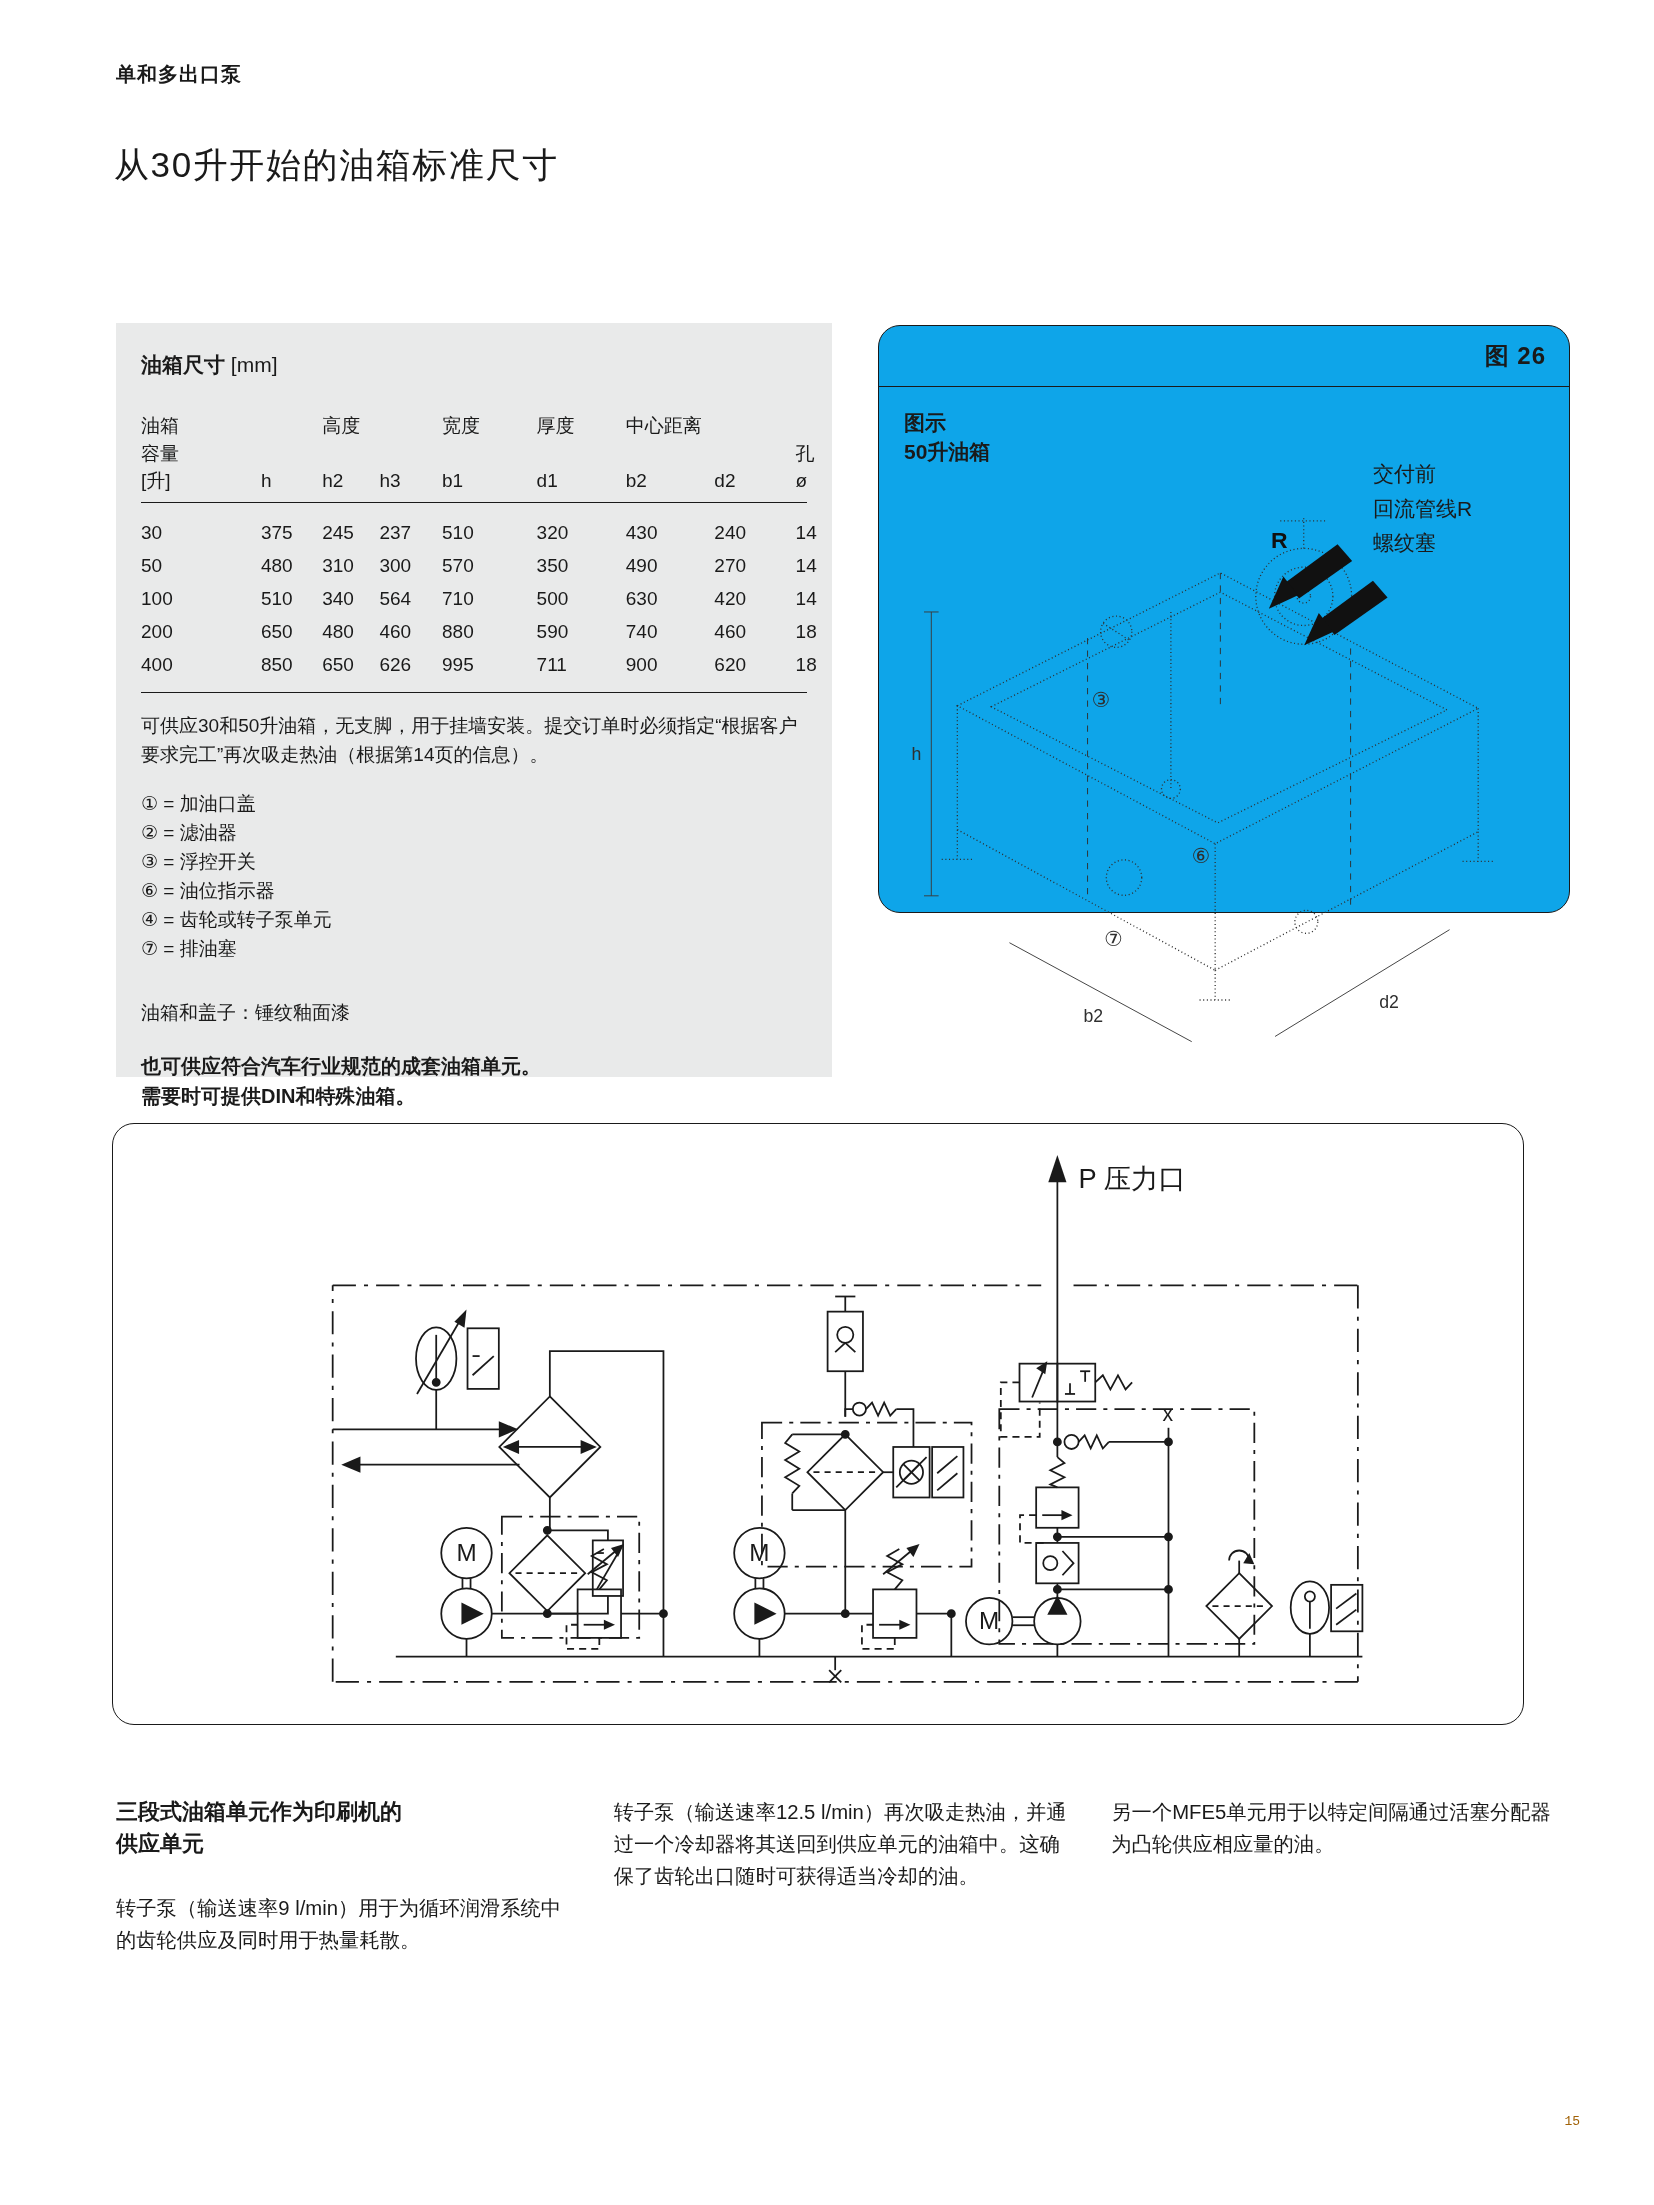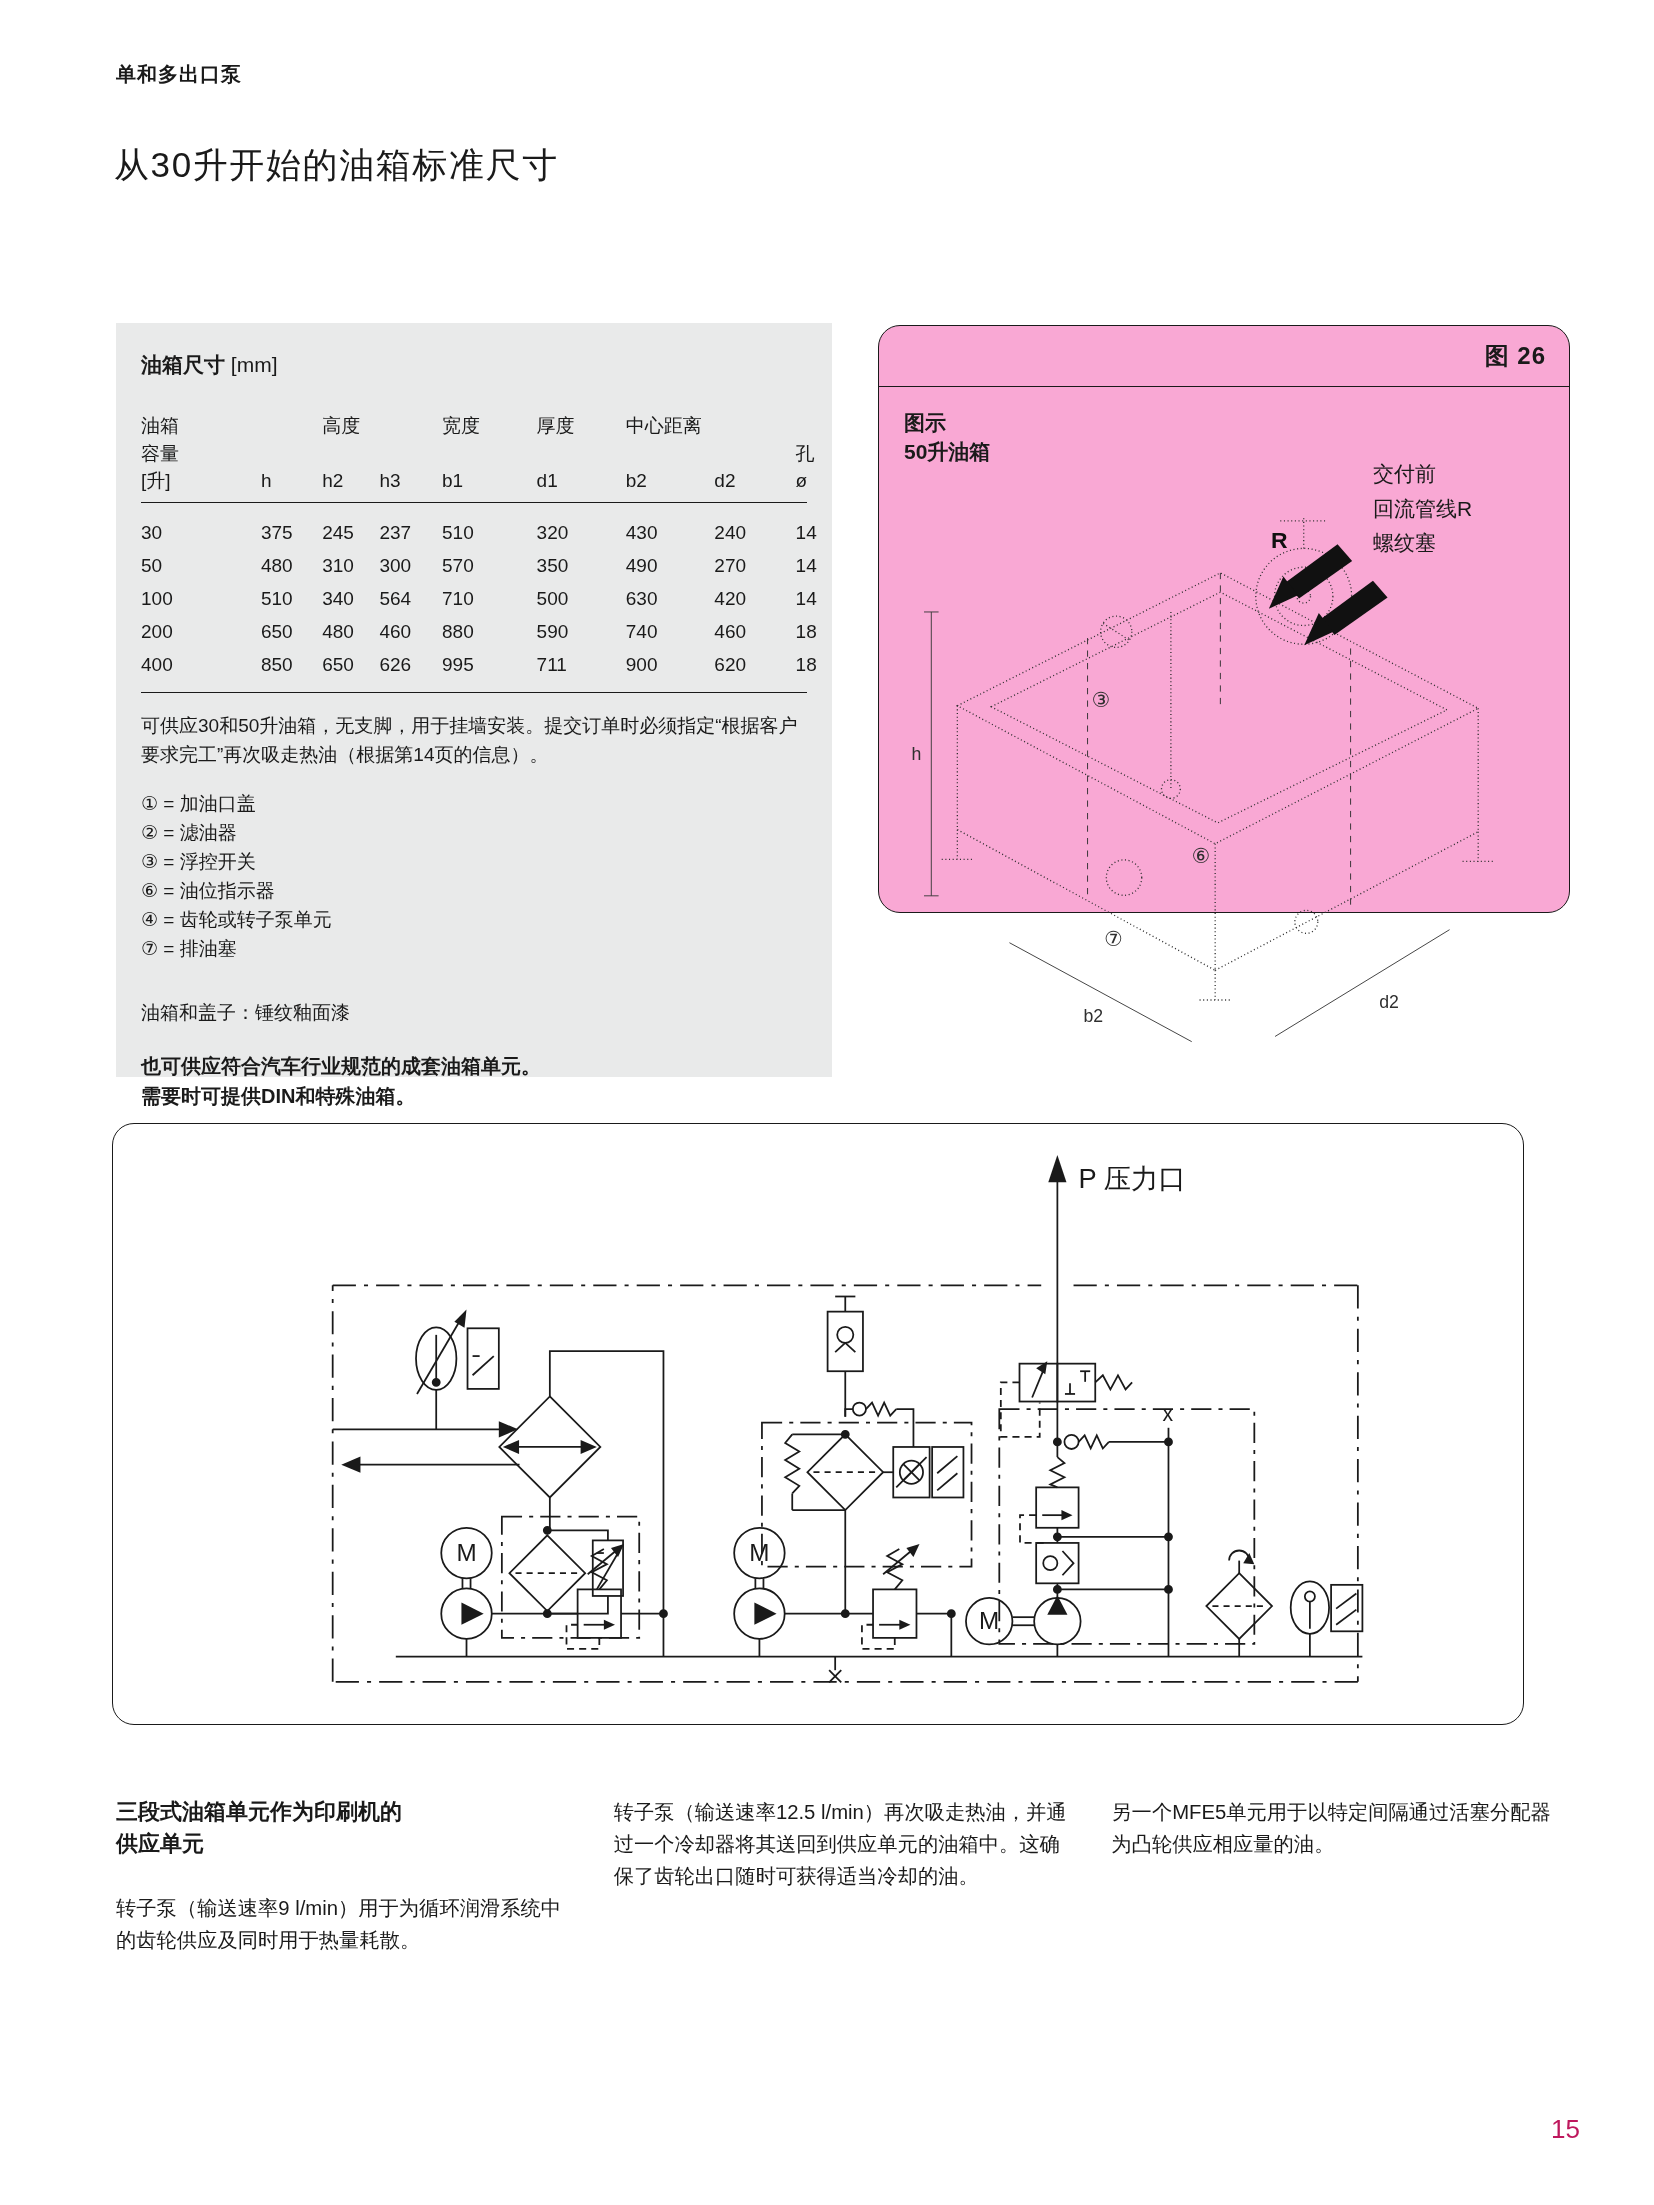--- a/index.html
+++ b/index.html
@@ -21,37 +21,37 @@
   .rule-light{border-bottom:1px solid #1a1a1a;margin-top:8.3px;}
   .tbody{margin-top:15.6px;}
   .tbody .trow{height:33px;align-items:start;}
   .dim-note{font-size:19px;line-height:1.55;margin-top:17.7px;}
   .legend{margin-top:21px;}
   .legend-item{font-size:19px;line-height:1.52;}
   .finish-note{font-size:19px;margin-top:36px;}
   .bold-note{font-size:20px;font-weight:700;line-height:1.5;margin-top:25px;}
 
   
-  .fig-card{position:absolute;left:878px;top:325px;width:692px;height:588px;border:1.6px solid #1a1a1a;border-radius:22px;box-sizing:border-box;background:#f9a8d4;}
+  .fig-card{position:absolute;left:878px;top:325px;width:692px;height:588px;border:1.6px solid #1a1a1a;border-radius:22px;box-sizing:border-box;background:#0ea5e9;}
   .fig-head{height:60px;border-bottom:1.6px solid #1a1a1a;display:flex;align-items:center;justify-content:flex-end;padding-right:23px;font-size:24px;font-weight:700;letter-spacing:1px;}
   .fig-caption{position:absolute;left:25px;top:82px;font-size:21px;font-weight:700;line-height:1.4;}
   .fig-annotation{position:absolute;left:494px;top:131px;font-size:21px;line-height:1.65;font-weight:400;}
   .fig-draw{position:absolute;left:0;top:62px;width:689px;height:687px;}
 
   
   .schem-card{position:absolute;left:112px;top:1123px;width:1412px;height:602px;border:1.8px solid #1a1a1a;border-radius:22px;box-sizing:border-box;background:#fff;}
   .schem-card svg{display:block;width:100%;height:100%;}
 
   
   .cols{position:absolute;left:116px;top:1796px;width:1454px;display:grid;grid-template-columns:1fr 1fr 1fr;column-gap:39px;}
   .col-heading{font-size:22px;font-weight:700;line-height:1.45;}
   .col-body{font-size:20.3px;line-height:1.58;}
   .col1 .col-body{margin-top:32px;}
 
-  .page-num{position:absolute;right:74px;top:2114px;font-size:26px;color:#be185d;}
+  .page-num{position:absolute;right:74px;top:2114px;font-size:13px;color:#a16207;font-family:Liberation Mono, monospace;}
 
   svg text{font-family:"Liberation Sans","DejaVu Sans",sans-serif;}
 </style>
 </head>
 <body>
 
 <div class="page">
 
   <div class="kicker">单和多出口泵</div>
   <div class="main-title">从30升开始的油箱标准尺寸</div>

